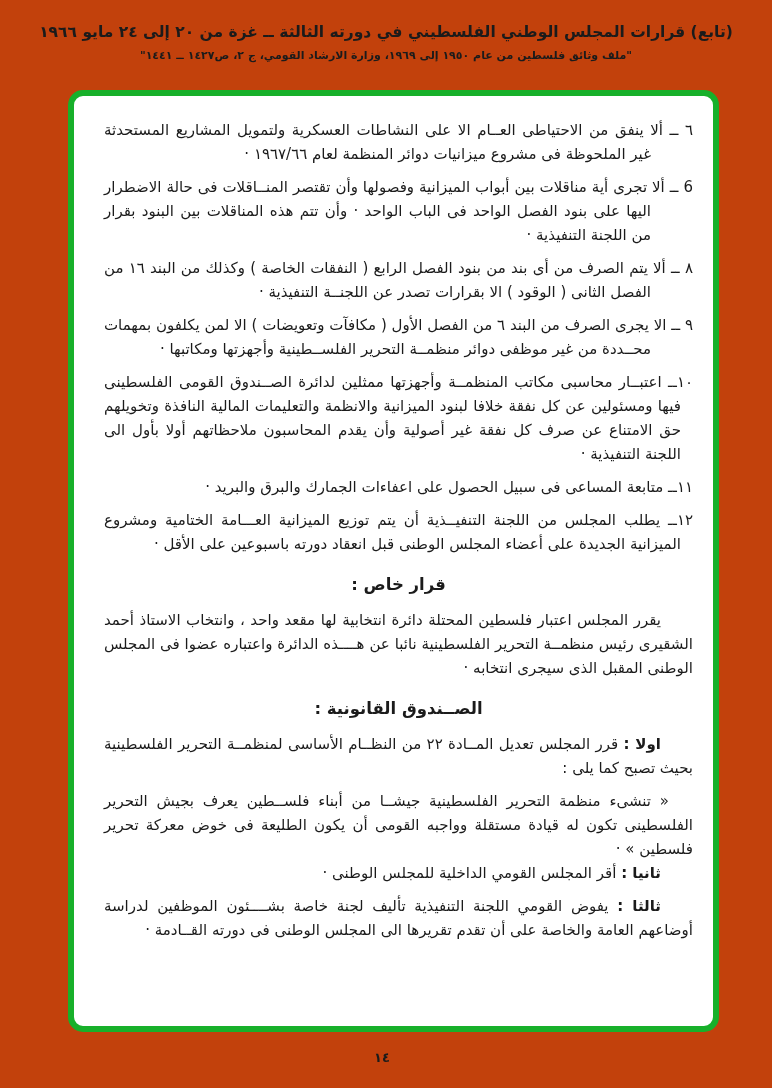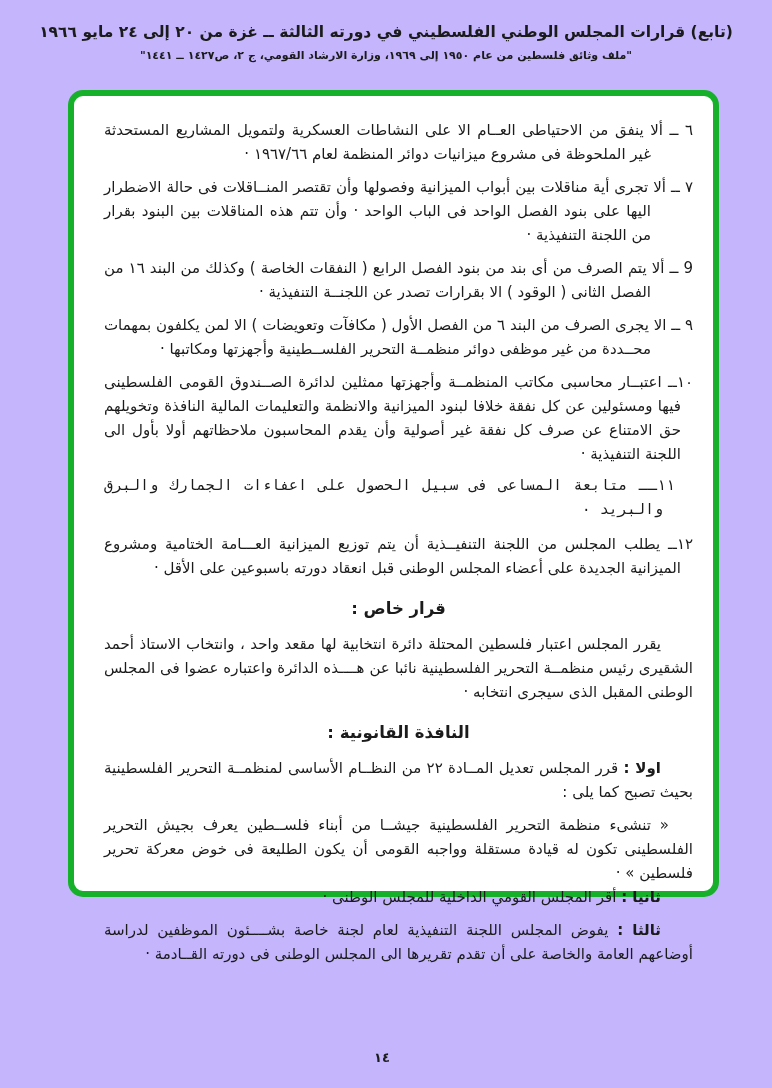--- a/index.html
+++ b/index.html
@@ -4,21 +4,21 @@
 <style>
   * { margin: 0; padding: 0; box-sizing: border-box; }
   html, body { background: #ffffff; }
   body {
     width: 772px; height: 1088px;
     position: relative;
     font-family: "DejaVu Sans", sans-serif;
     color: #1b1b1b;
     overflow: hidden;
   }
-  .page { position: absolute; inset: 0; background: #c4b5fd; }
+  .page { position: absolute; inset: 0; background: #c2410c; }
 
   
   .doc-header {
     position: absolute;
     top: 20px; left: 0; right: 0;
     text-align: center;
     direction: rtl;
   }
   .doc-header .title-line {
     font-size: 15.5px;
@@ -30,40 +30,40 @@
     font-size: 11px;
     font-weight: bold;
     line-height: 20px;
     margin-top: 2px;
   }
 
   
   .doc-frame {
     position: absolute;
     left: 68px; top: 90px;
-    width: 651px; height: 807px;
+    width: 651px; height: 942px;
     border: 6px solid #17b02a;
     border-radius: 15px;
     background: #ffffff;
   }
   .doc-content {
     position: absolute;
     inset: 0;
     padding: 22px 20px 0 30px;
     direction: rtl;
     text-align: justify;
     font-size: 15px;
     line-height: 24px;
   }
 
   
   .num-item { margin-bottom: 9px; }
   .hang-lg { padding-right: 42px; text-indent: -42px; }
   .hang-sm { padding-right: 12px; text-indent: -12px; }
-  .indent-one { margin-right: 18px; font-family: Liberation Mono, monospace; }
+  .indent-one { margin-right: 0; }
   .num-item .marker { white-space: nowrap; }
 
   
   .section-heading {
     font-weight: bold;
     font-size: 16.5px;
     margin: 17px 0 11px 0;
     text-align: center;
   }
 
@@ -95,26 +95,26 @@
 
   <div class="doc-frame">
     <div class="doc-content">
 
       <div class="num-item hang-lg">
         <span class="marker">٦ ــ</span>
         <span>ألا ينفق من الاحتياطى العــام الا على النشاطات العسكرية ولتمويل المشاريع المستحدثة غير الملحوظة فى مشروع ميزانيات دوائر المنظمة لعام ١٩٦٧/٦٦ ·</span>
       </div>
 
       <div class="num-item hang-lg">
-        <span class="marker">٧ ــ</span>
+        <span class="marker">6 ــ</span>
         <span>ألا تجرى أية مناقلات بين أبواب الميزانية وفصولها وأن تقتصر المنــاقلات فى حالة الاضطرار اليها على بنود الفصل الواحد فى الباب الواحد · وأن تتم هذه المناقلات بين البنود بقرار من اللجنة التنفيذية ·</span>
       </div>
 
       <div class="num-item hang-lg">
-        <span class="marker">9 ــ</span>
+        <span class="marker">٨ ــ</span>
         <span>ألا يتم الصرف من أى بند من بنود الفصل الرابع ( النفقات الخاصة ) وكذلك من البند ١٦ من الفصل الثانى ( الوقود ) الا بقرارات تصدر عن اللجنــة التنفيذية ·</span>
       </div>
 
       <div class="num-item hang-lg">
         <span class="marker">٩ ــ</span>
         <span>الا يجرى الصرف من البند ٦ من الفصل الأول ( مكافآت وتعويضات ) الا لمن يكلفون بمهمات محــددة من غير موظفى دوائر منظمــة التحرير الفلســطينية وأجهزتها ومكاتبها ·</span>
       </div>
 
       <div class="num-item hang-sm">
         <span class="marker">١٠ــ</span>
@@ -128,37 +128,37 @@
 
       <div class="num-item hang-sm">
         <span class="marker">١٢ــ</span>
         <span>يطلب المجلس من اللجنة التنفيــذية أن يتم توزيع الميزانية العـــامة الختامية ومشروع الميزانية الجديدة على أعضاء المجلس الوطنى قبل انعقاد دورته باسبوعين على الأقل ·</span>
       </div>
 
       <div class="section-heading">قرار خاص :</div>
 
       <div class="para">يقرر المجلس اعتبار فلسطين المحتلة دائرة انتخابية لها مقعد واحد ، وانتخاب الاستاذ أحمد الشقيرى رئيس منظمــة التحرير الفلسطينية نائبا عن هــــذه الدائرة واعتباره عضوا فى المجلس الوطنى المقبل الذى سيجرى انتخابه ·</div>
 
-      <div class="section-heading">النافذة القانونية :</div>
+      <div class="section-heading">الصــندوق القانونية :</div>
 
       <div class="para">
         <span class="lead-marker">اولا :</span>
         <span>قرر المجلس تعديل المــادة ٢٢ من النظــام الأساسى لمنظمــة التحرير الفلسطينية بحيث تصبح كما يلى :</span>
       </div>
 
       <div class="quote-para">« تنشىء منظمة التحرير الفلسطينية جيشــا من أبناء فلســطين يعرف بجيش التحرير الفلسطينى تكون له قيادة مستقلة وواجبه القومى أن يكون الطليعة فى خوض معركة تحرير فلسطين » ·</div>
 
       <div class="para">
         <span class="lead-marker">ثانيا :</span>
         <span>أقر المجلس القومي الداخلية للمجلس الوطنى ·</span>
       </div>
 
       <div class="para">
         <span class="lead-marker">ثالثا :</span>
-        <span>يفوض المجلس اللجنة التنفيذية لعام لجنة خاصة بشــــئون الموظفين لدراسة أوضاعهم العامة والخاصة على أن تقدم تقريرها الى المجلس الوطنى فى دورته القــادمة ·</span>
+        <span>يفوض القومي اللجنة التنفيذية تأليف لجنة خاصة بشــــئون الموظفين لدراسة أوضاعهم العامة والخاصة على أن تقدم تقريرها الى المجلس الوطنى فى دورته القــادمة ·</span>
       </div>
 
     </div>
   </div>
 
   <div class="page-number">١٤</div>
 
 </div>
 
 </body></html>

